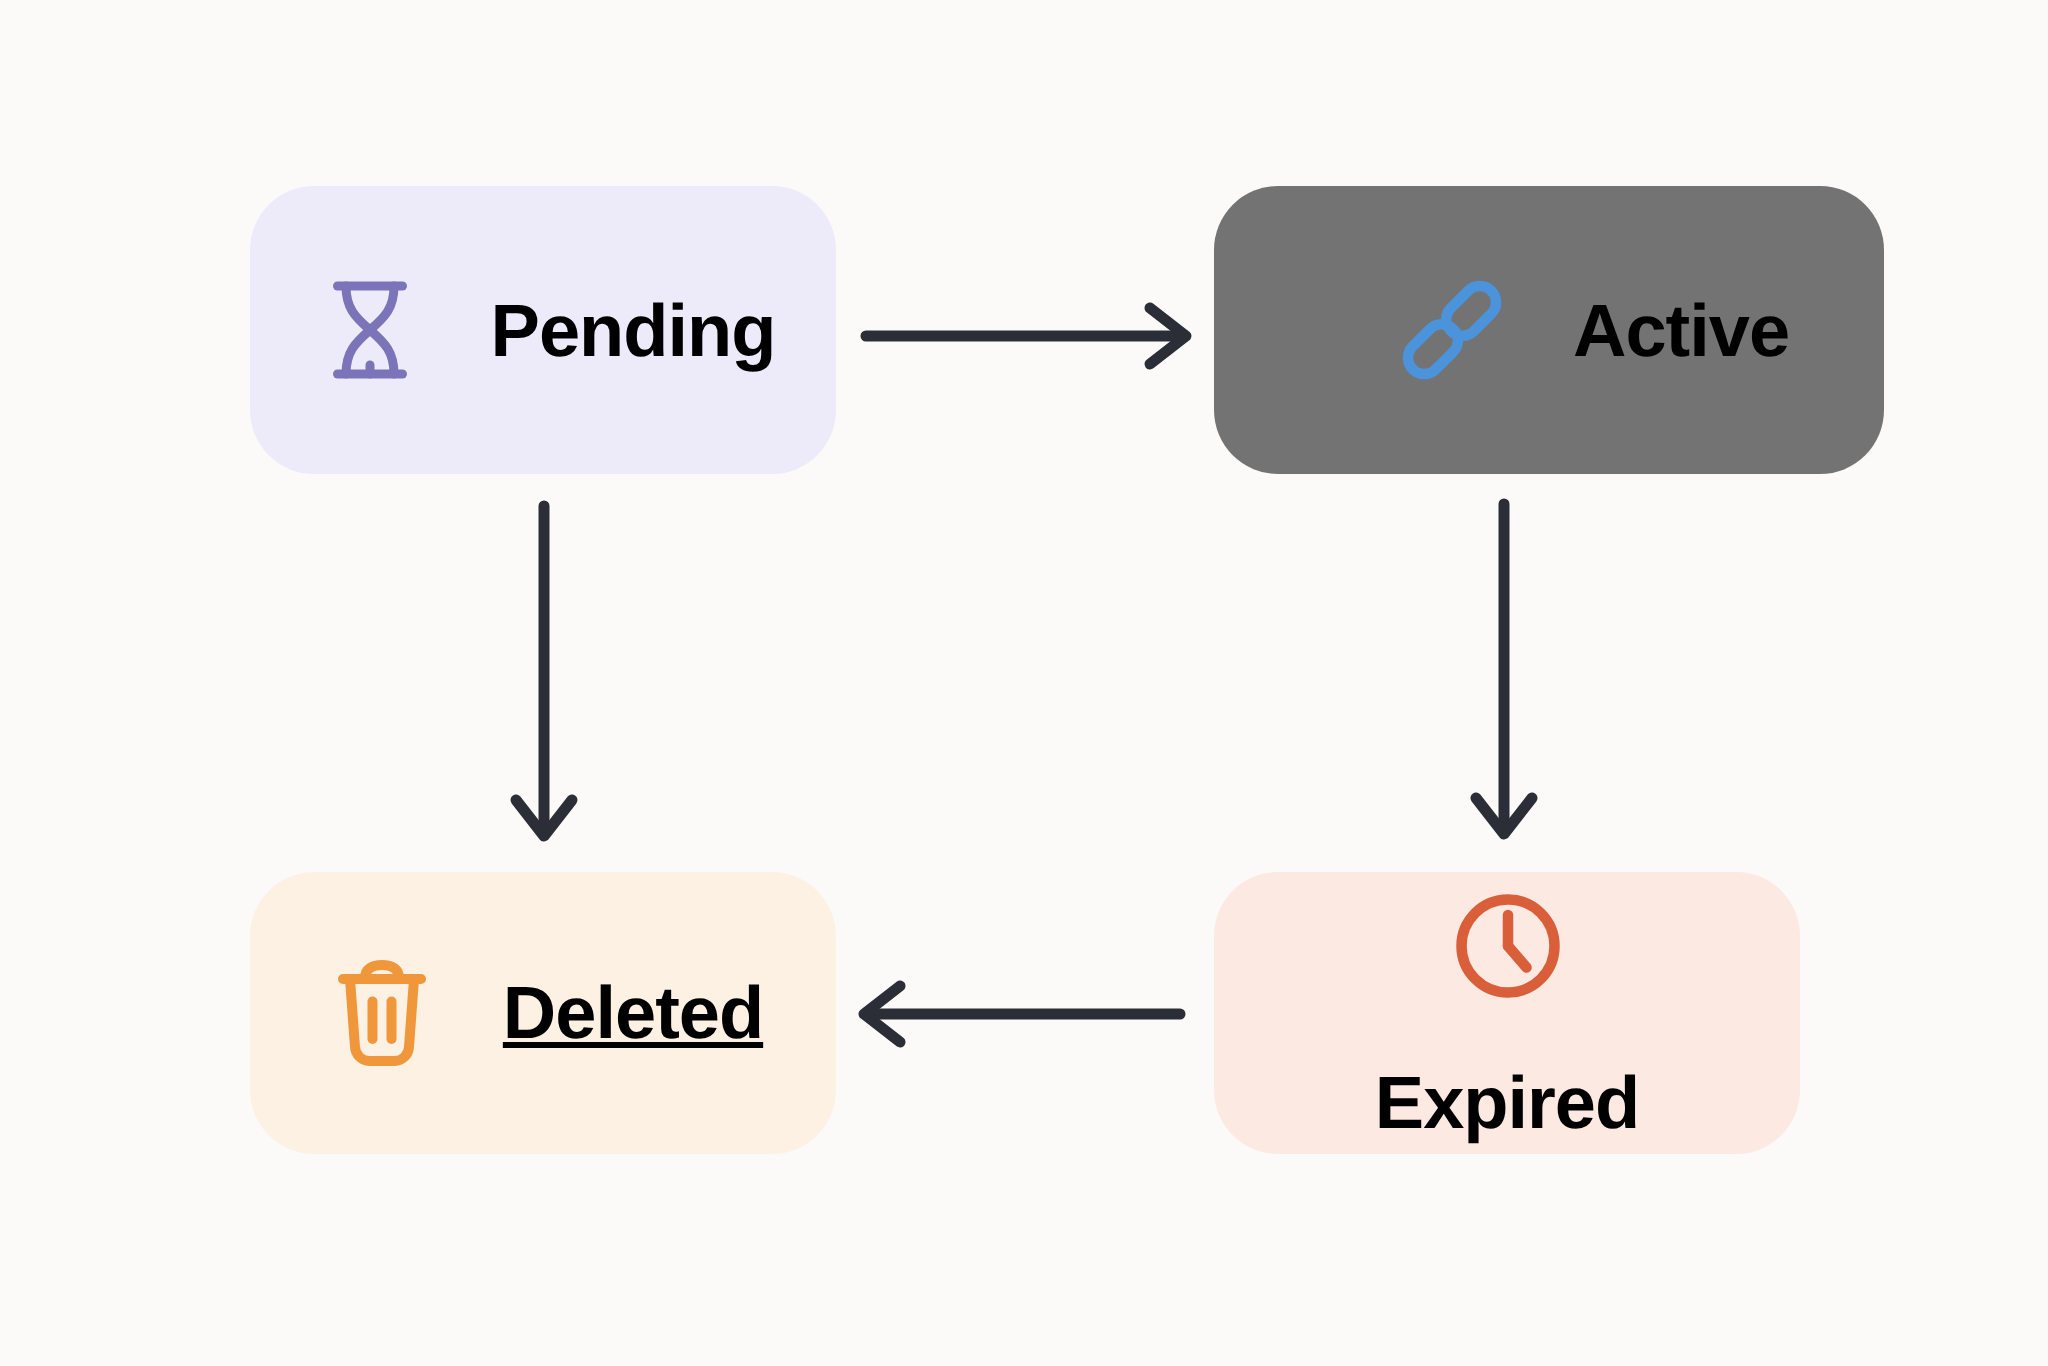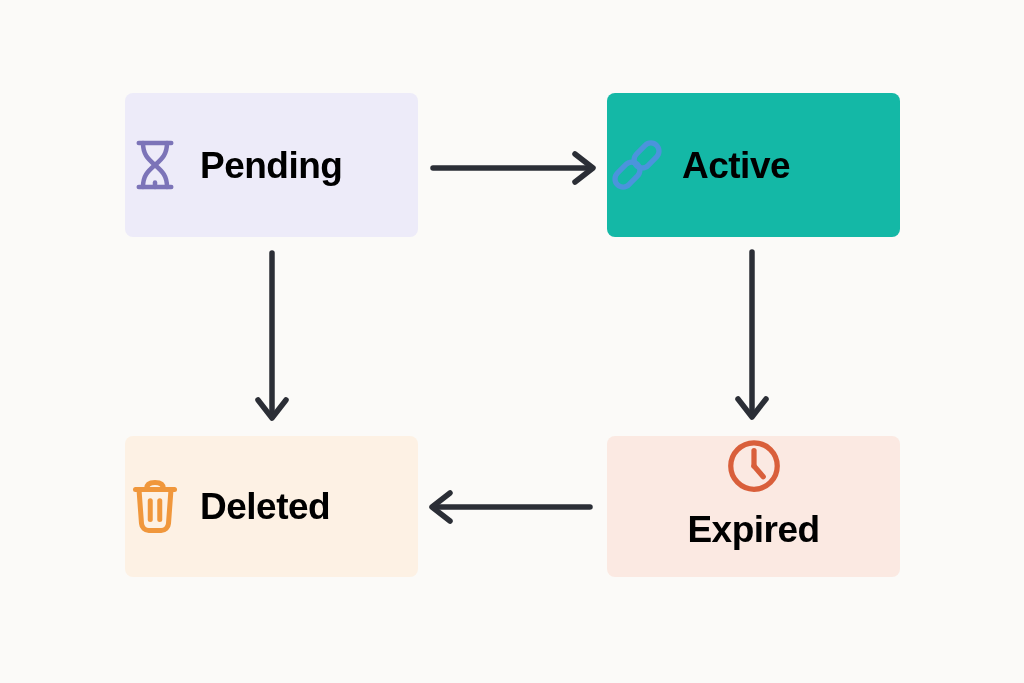--- a/index.html
+++ b/index.html
@@ -12,22 +12,23 @@
   }
   .canvas {
     position: relative;
     width: 1024px;
     height: 683px;
   }
   .node {
     position: absolute;
     display: flex;
     align-items: center;
-    gap: 15px;
-    border-radius: 8px;
+    justify-content: center;
+    gap: 30px;
+    border-radius: 32px;
   }
   .node--pending { left: 125px; top: 93px;  width: 293px; height: 144px; }
   .node--active  { left: 607px; top: 93px;  width: 293px; height: 144px; }
   .node--deleted { left: 125px; top: 436px; width: 293px; height: 141px; }
   .node--expired { left: 607px; top: 436px; width: 293px; height: 141px; }
   .node-icon {
     width: 60px;
     height: 60px;
     flex: 0 0 auto;
     display: block;
@@ -87,33 +88,33 @@
           <path d="M5.5 20.8 H18.5"></path>
           <path d="M7.2 3.2 C7.2 7.6 9 9.4 12 12 C15 9.4 16.8 7.6 16.8 3.2"></path>
           <path d="M7.2 20.8 C7.2 16.4 9 14.6 12 12 C15 14.6 16.8 16.4 16.8 20.8"></path>
           <path d="M12 19 V20.8"></path>
         </g>
       </svg>
     </span>
     <span class="node-label">Pending</span>
   </div>
 
-  <div class="node node--active" style="background-color: #14b8a6;">
+  <div class="node node--active" style="background-color: #737373; padding-left: 42px;">
     <span class="node-icon">
       <svg width="60" height="60" viewBox="0 0 24 24">
         <g fill="none" stroke-width="2.1" stroke-linecap="round" stroke-linejoin="round" transform="rotate(45 12 12)" stroke="#4B94DC">
           <rect x="8.75" y="0.9" width="6.5" height="11.4" rx="3.25"></rect>
           <rect x="8.75" y="11.7" width="6.5" height="11.4" rx="3.25"></rect>
         </g>
       </svg>
     </span>
     <span class="node-label">Active</span>
   </div>
 
-  <div class="node node--deleted" style="background-color: rgb(253, 241, 228);">
+  <div class="node node--deleted" style="background-color: rgb(253, 241, 228); text-decoration: underline;">
     <span class="node-icon">
       <svg width="60" height="60" viewBox="0 0 24 24">
         <g fill="none" stroke-width="2" stroke-linecap="round" stroke-linejoin="round" stroke="#F0973C">
           <path d="M8.6 4.8 C8.6 3 10 2.2 12 2.2 C14 2.2 15.4 3 15.4 4.8"></path>
           <path d="M4.2 5 H19.8"></path>
           <path d="M5.6 5 L6.6 18.6 C6.7 20.2 8 21.4 9.5 21.4 H14.5 C16 21.4 17.3 20.2 17.4 18.6 L18.4 5"></path>
           <path d="M10.1 9.5 V17"></path>
           <path d="M13.9 9.5 V17"></path>
         </g>
       </svg>

